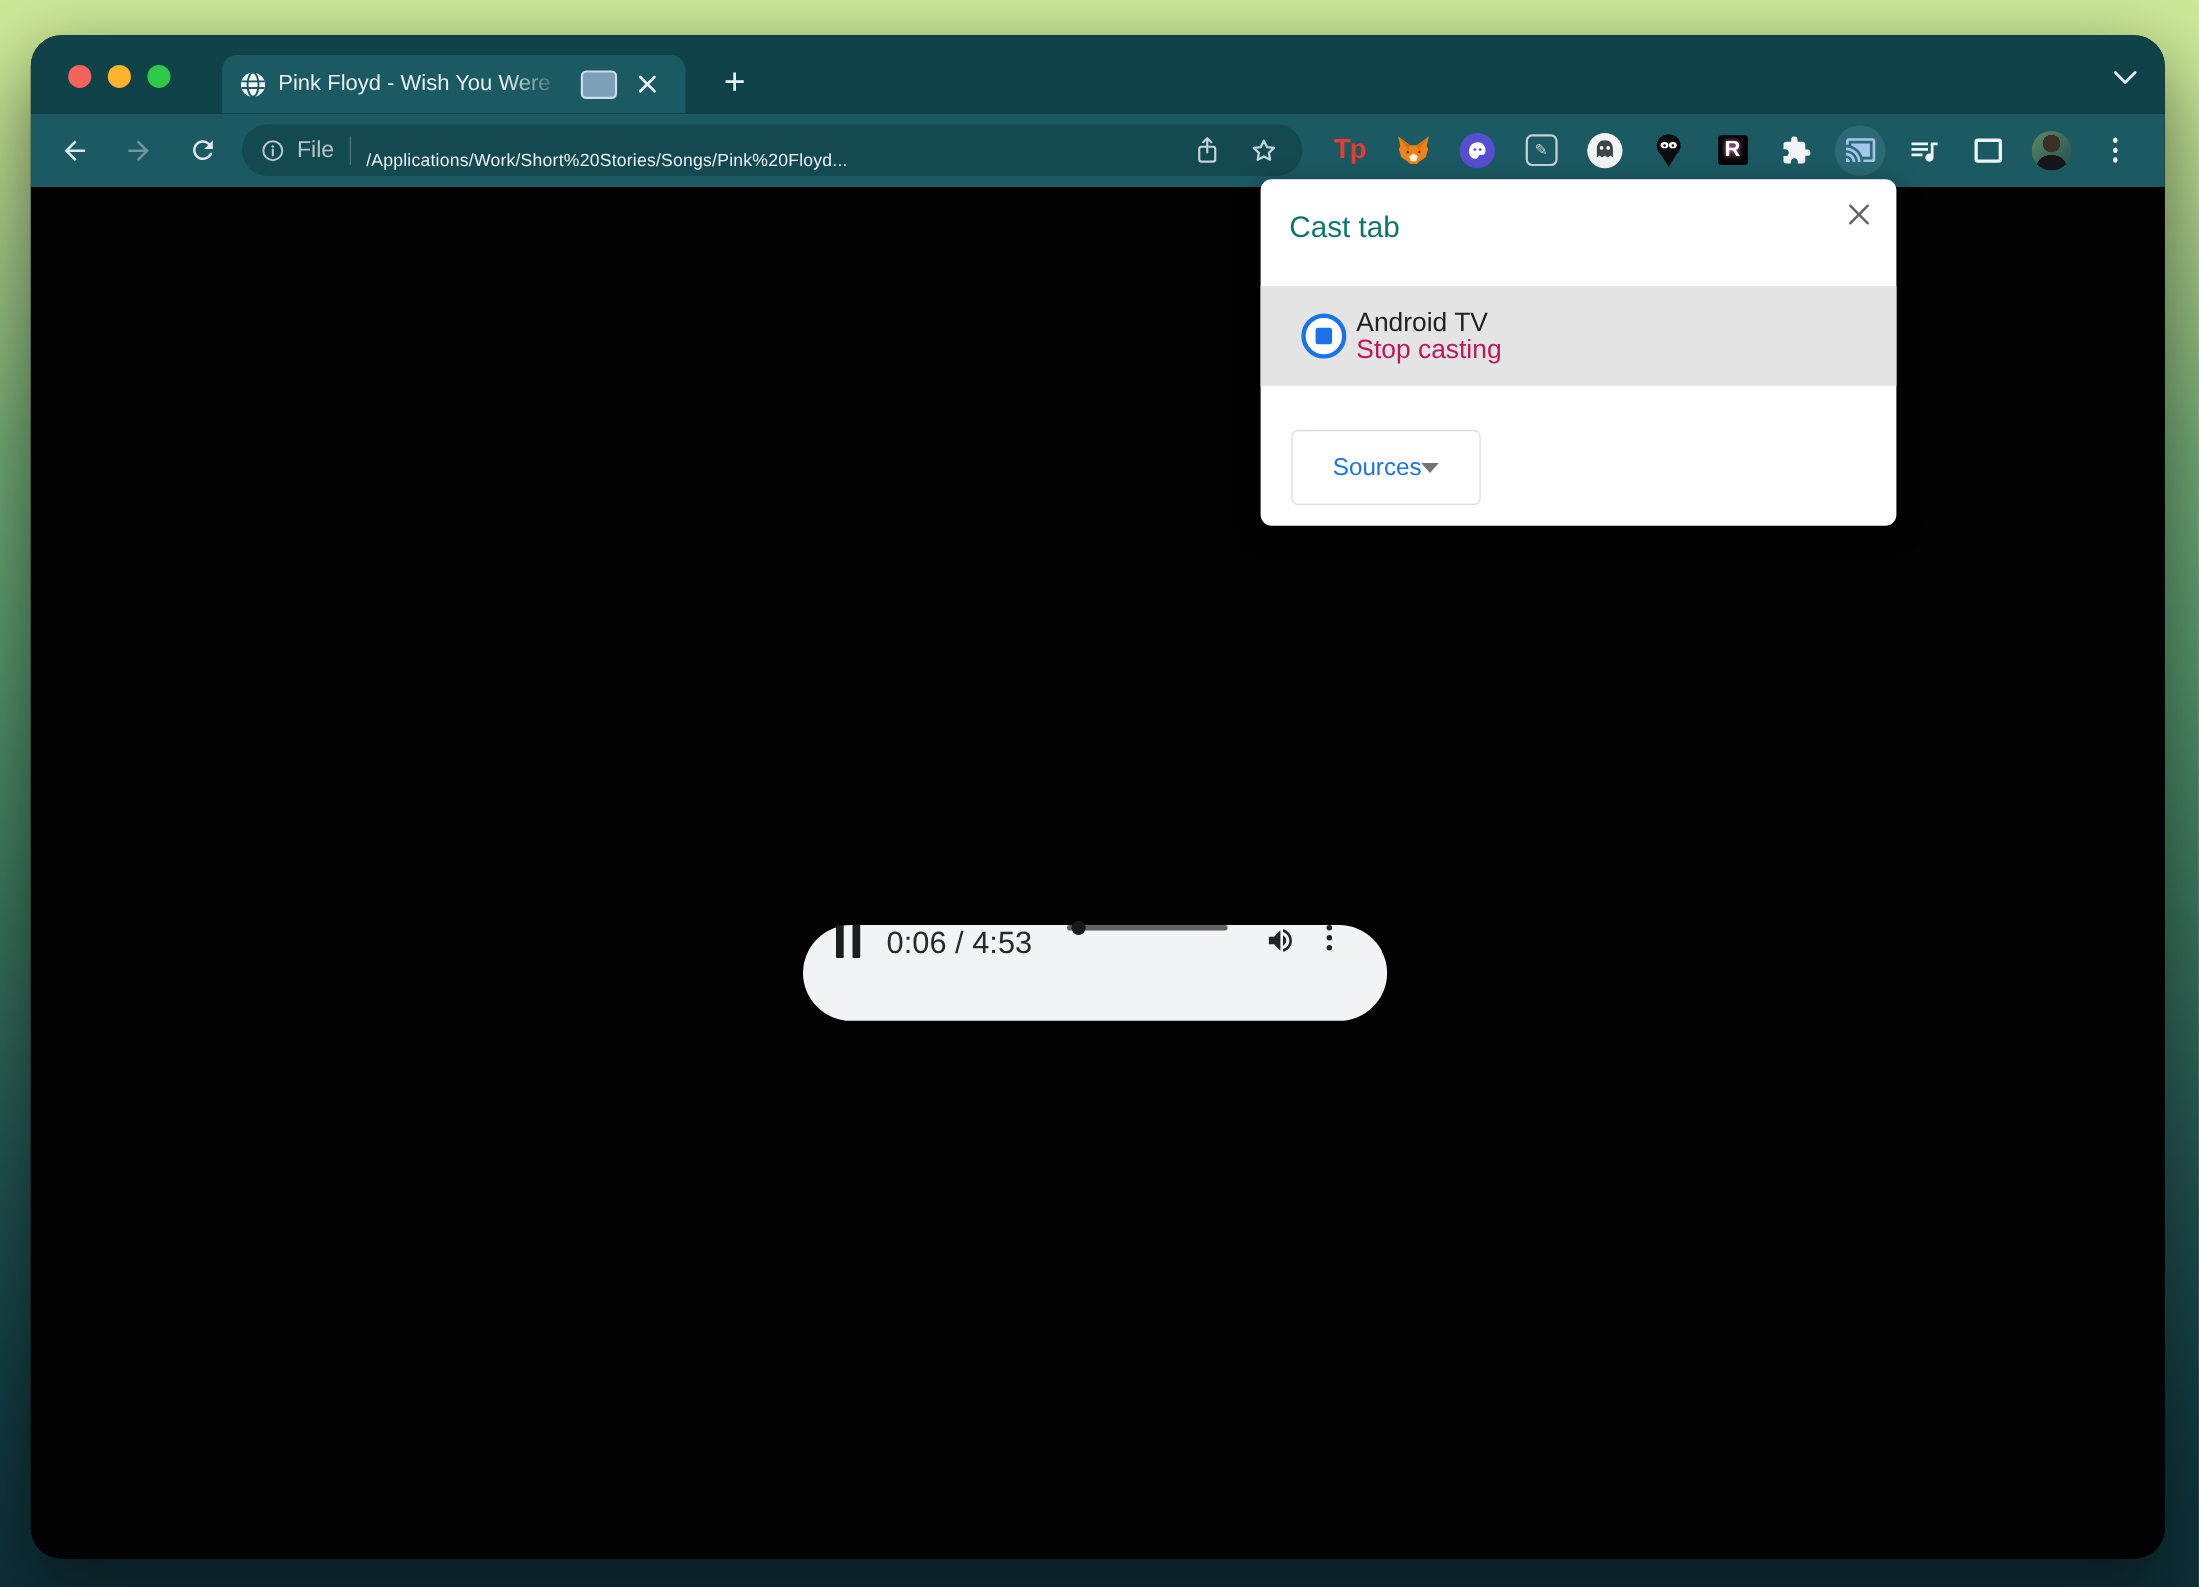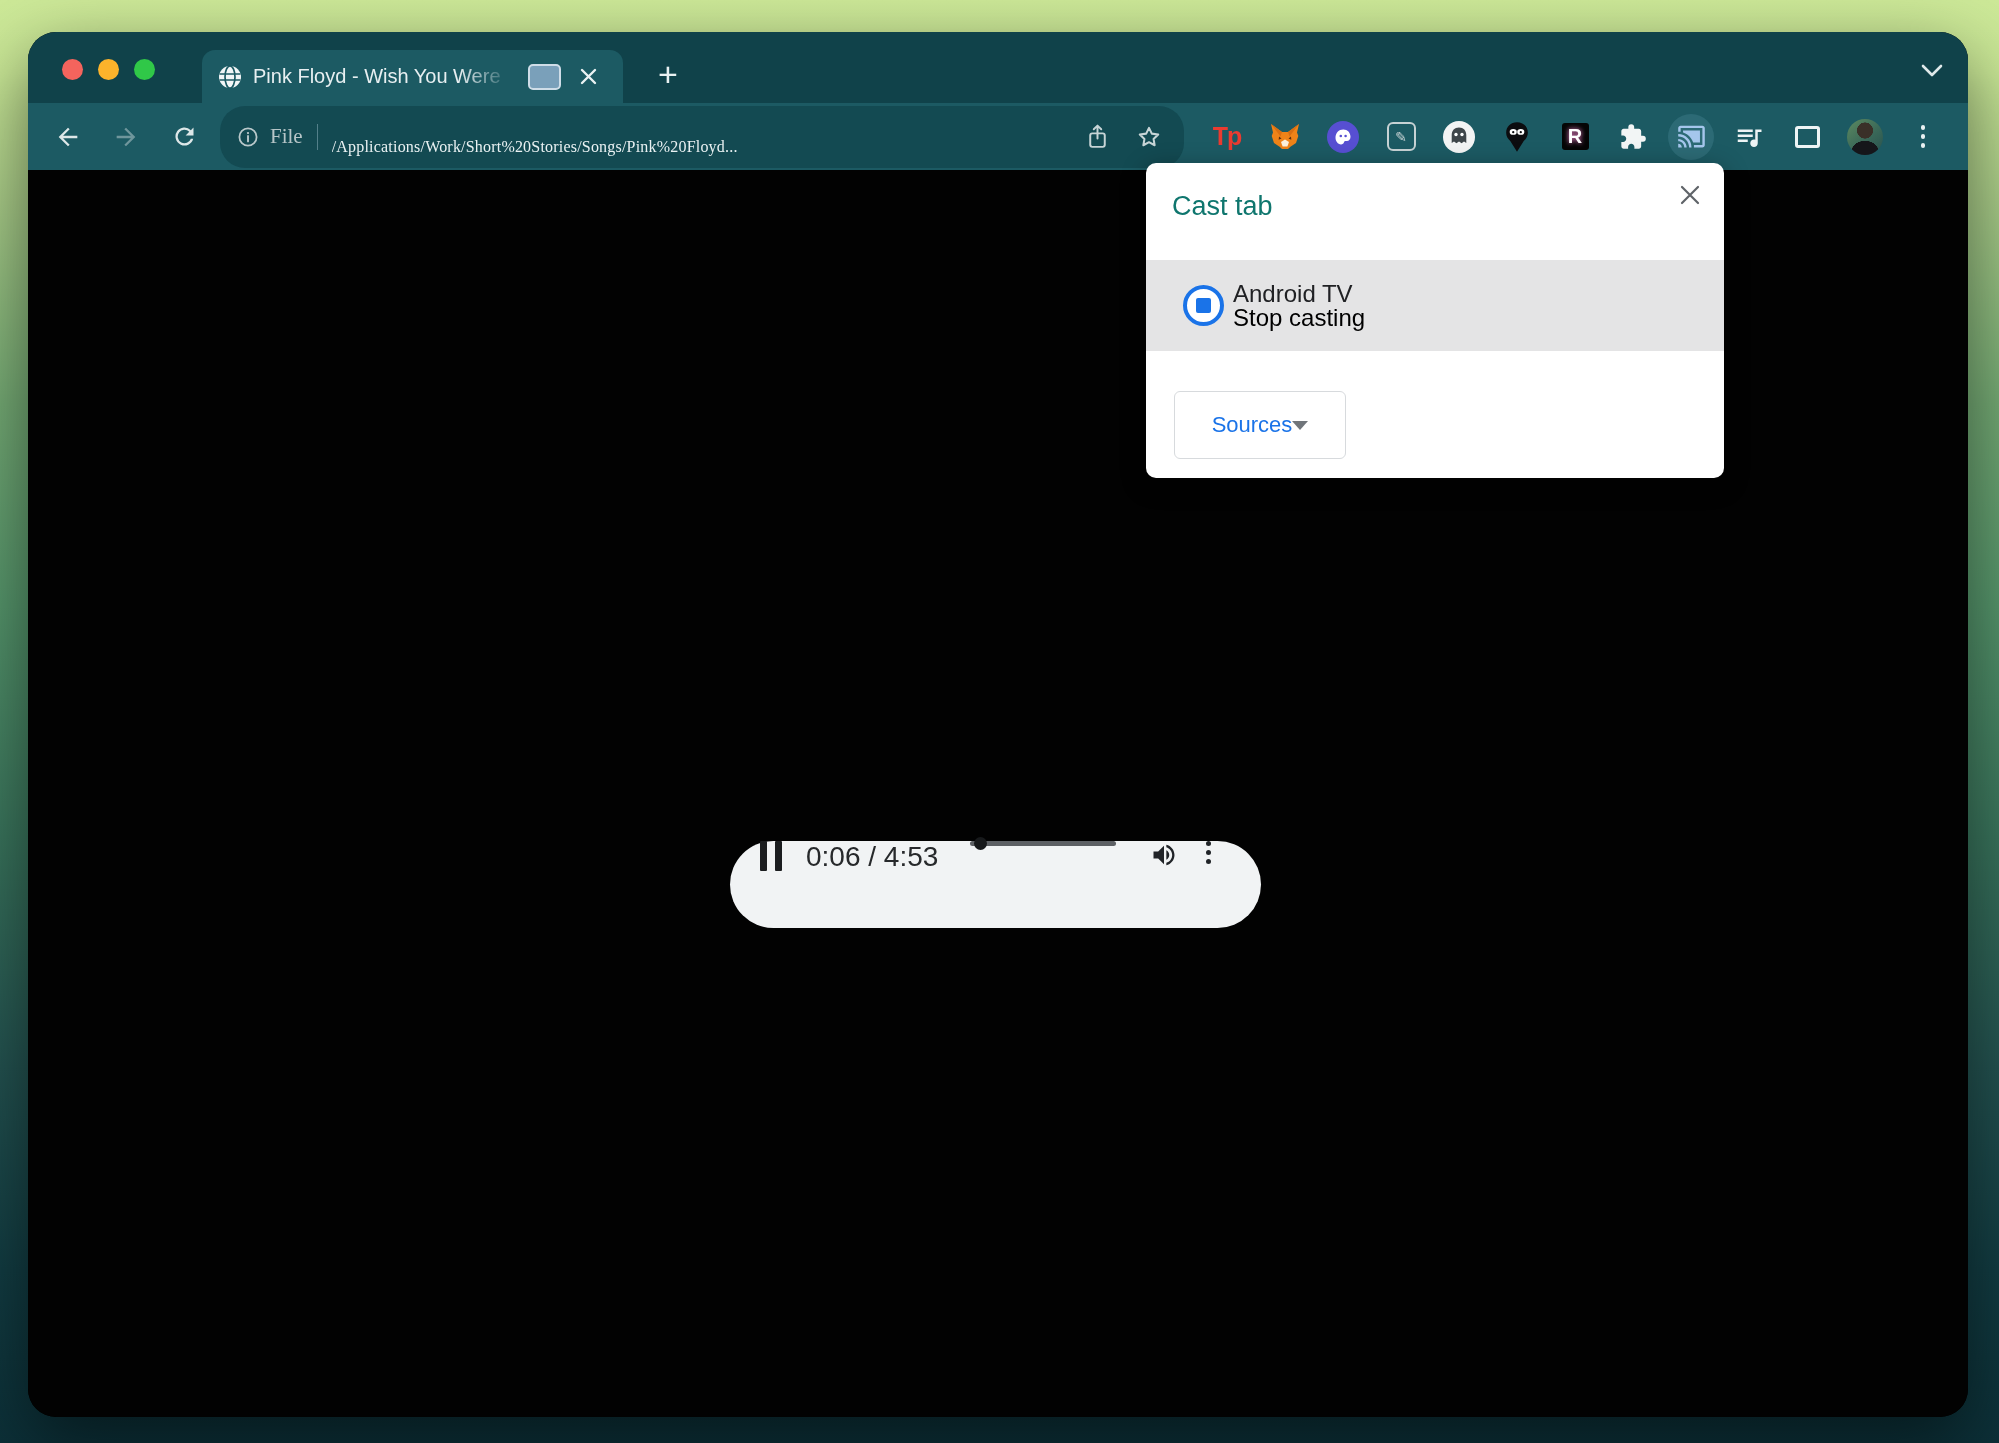--- a/index.html
+++ b/index.html
@@ -46,22 +46,22 @@
   }
   .tabsearch{position:absolute;right:24px;top:30px;width:24px;height:18px;}
   
   .toolbar{
     height:67px;background:#1c5a63;display:flex;align-items:center;
     padding:0 16px 0 20px;box-sizing:border-box;
   }
   .tbtn{width:40px;height:40px;display:flex;align-items:center;justify-content:center;flex:0 0 auto;}
   .tbtn + .tbtn{margin-left:18px;}
   .omnibox{
-    flex:1 1 auto;height:62px;margin-left:16px;border-radius:25px;background:#134a52;
-    display:flex;align-items:center;padding:0 22px 0 16px;box-sizing:border-box;min-width:0;font-family:Liberation Serif, serif;
+    flex:1 1 auto;height:47px;margin-left:16px;border-radius:25px;background:#134a52;
+    display:flex;align-items:center;padding:0 22px 0 16px;box-sizing:border-box;min-width:0;
   }
   .ob-scheme{margin-left:10px;font-size:21px;color:#b6c5c7;flex:0 0 auto;}
   .ob-div{width:1px;height:26px;background:#53808a;margin:0 14px;flex:0 0 auto;}
   .ob-url{
     flex:1 1 auto;min-width:0;font-size:16px;color:#eaf2f3;letter-spacing:.2px;
     white-space:nowrap;overflow:hidden;margin-top:20px;
   }
   .ob-actions{display:flex;align-items:center;gap:26px;margin-left:14px;flex:0 0 auto;}
   .extrow{display:flex;align-items:center;margin-left:14px;flex:0 0 auto;}
   .ext{width:58px;height:46px;display:flex;align-items:center;justify-content:center;flex:0 0 auto;}
@@ -104,21 +104,21 @@
   .cd-row{
     position:absolute;left:0;right:0;top:97px;height:91px;background:#e4e4e5;
     display:flex;align-items:center;padding-left:37px;box-sizing:border-box;gap:9px;
   }
   .stopicon{
     width:41px;height:41px;border:4px solid #1a73e8;border-radius:50%;box-sizing:border-box;
     display:flex;align-items:center;justify-content:center;background:#fff;flex:0 0 auto;
   }
   .stopicon i{width:15px;height:15px;background:#1a73e8;border-radius:2px;}
   .cd-devname{font-size:24px;color:#202124;line-height:1;}
-  .cd-devstatus{font-size:24px;color:#000000;line-height:1;}
+  .cd-devstatus{font-size:24px;color:#be185d;line-height:1;}
   .cd-sources{
     position:absolute;left:28px;top:228px;width:172px;height:68px;border:1.5px solid #d7dadd;
     border-radius:6px;box-sizing:border-box;display:flex;align-items:center;justify-content:center;background:#fff;
   }
   .cd-sources span{font-size:22px;color:#1a73e8;font-weight:500;}
   .caret{width:0;height:0;border-left:8px solid transparent;border-right:8px solid transparent;border-top:9px solid #70757a;}
 </style>
 </head>
 <body>
 

